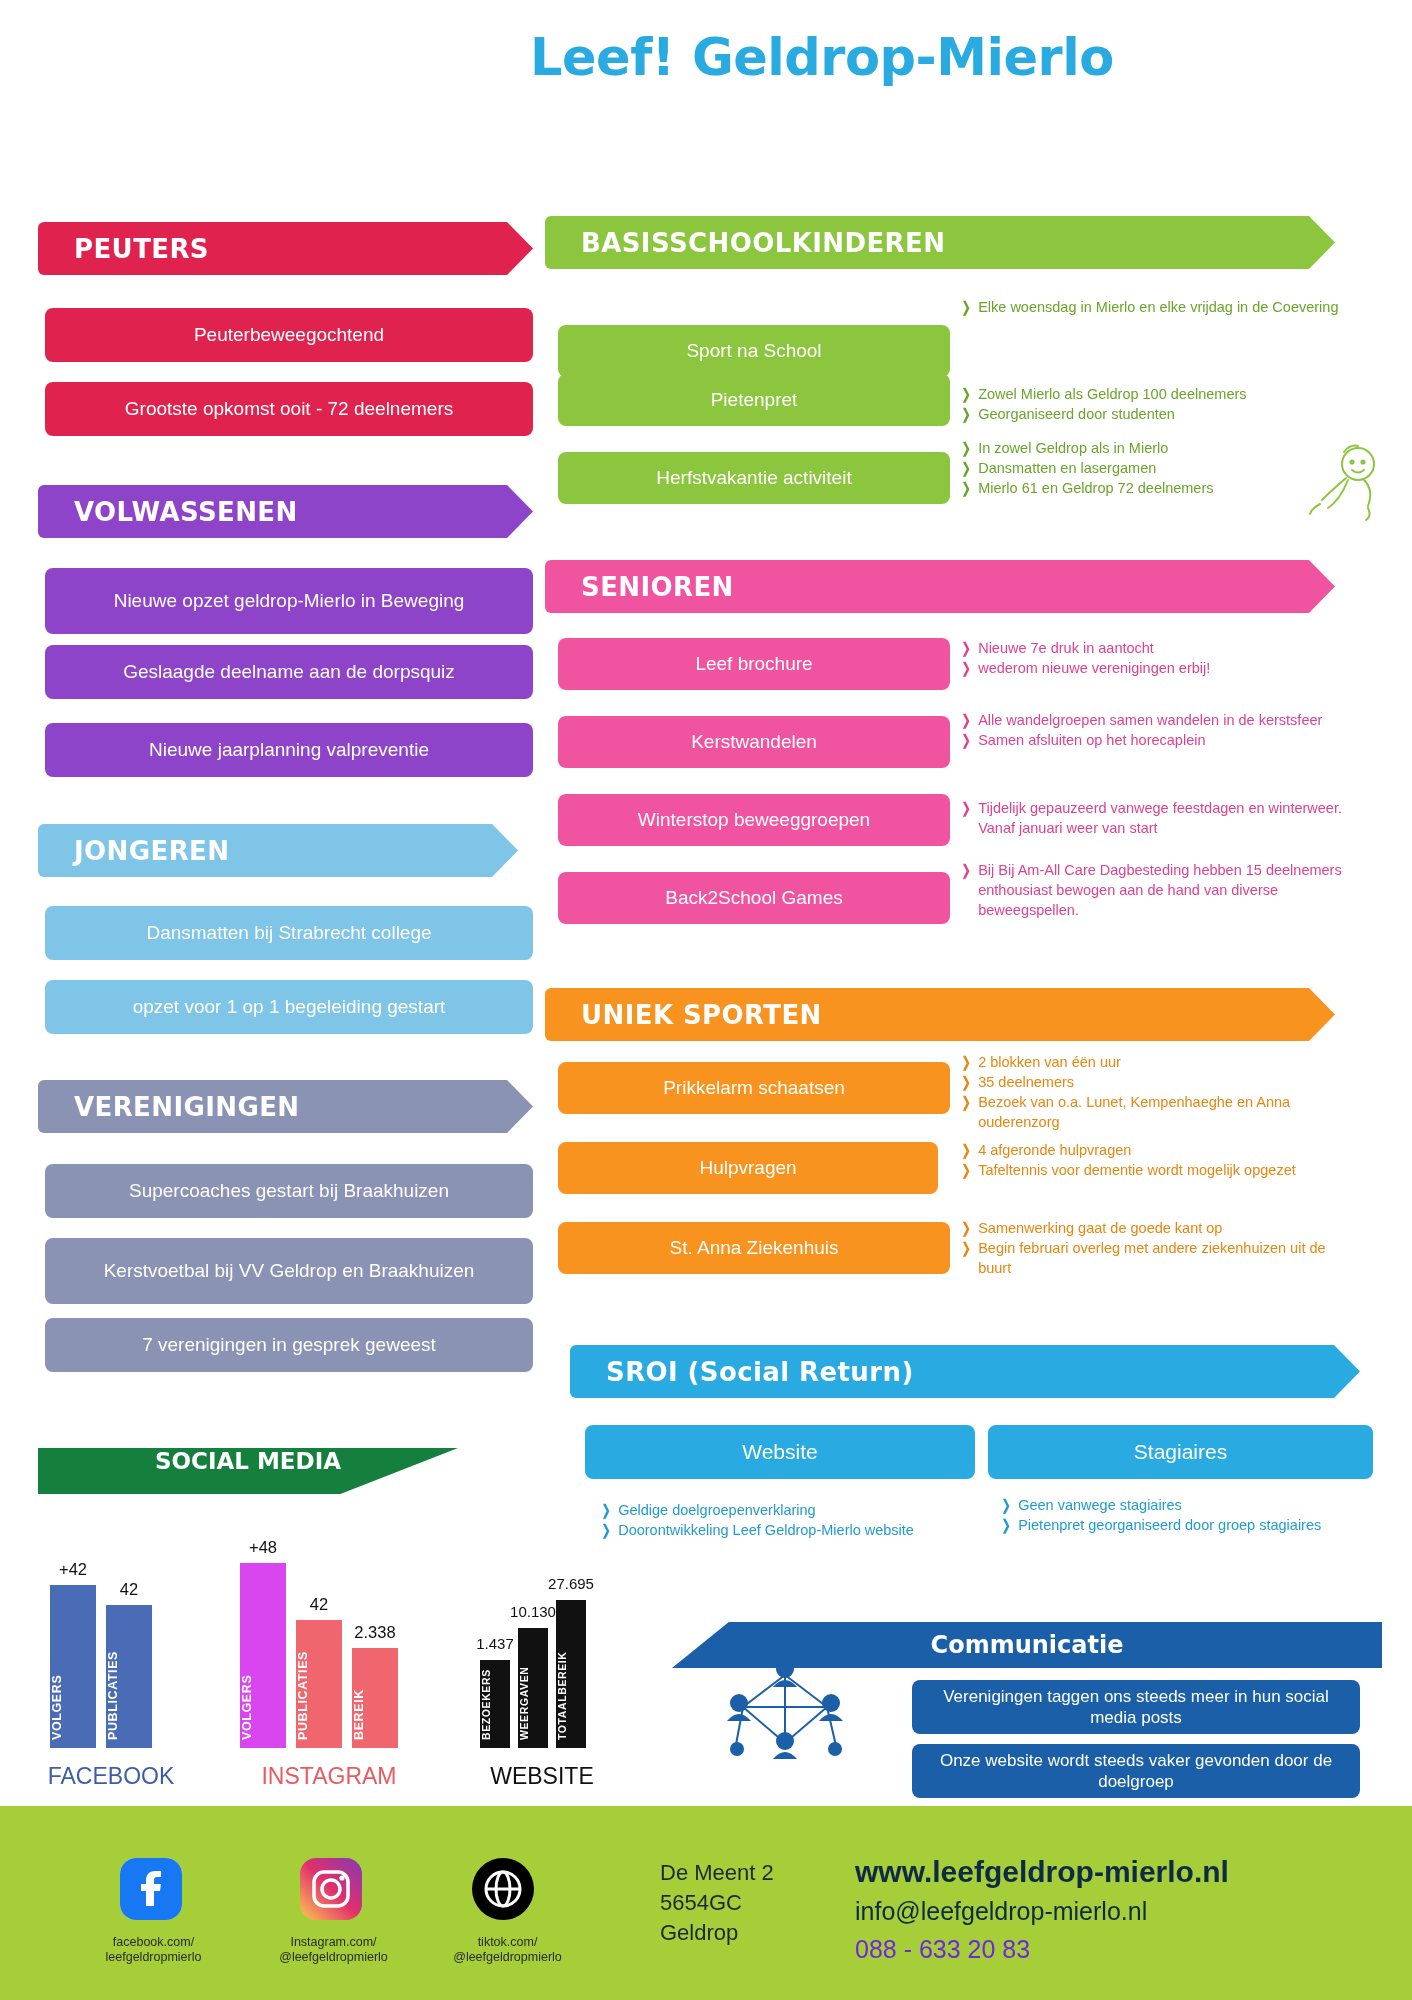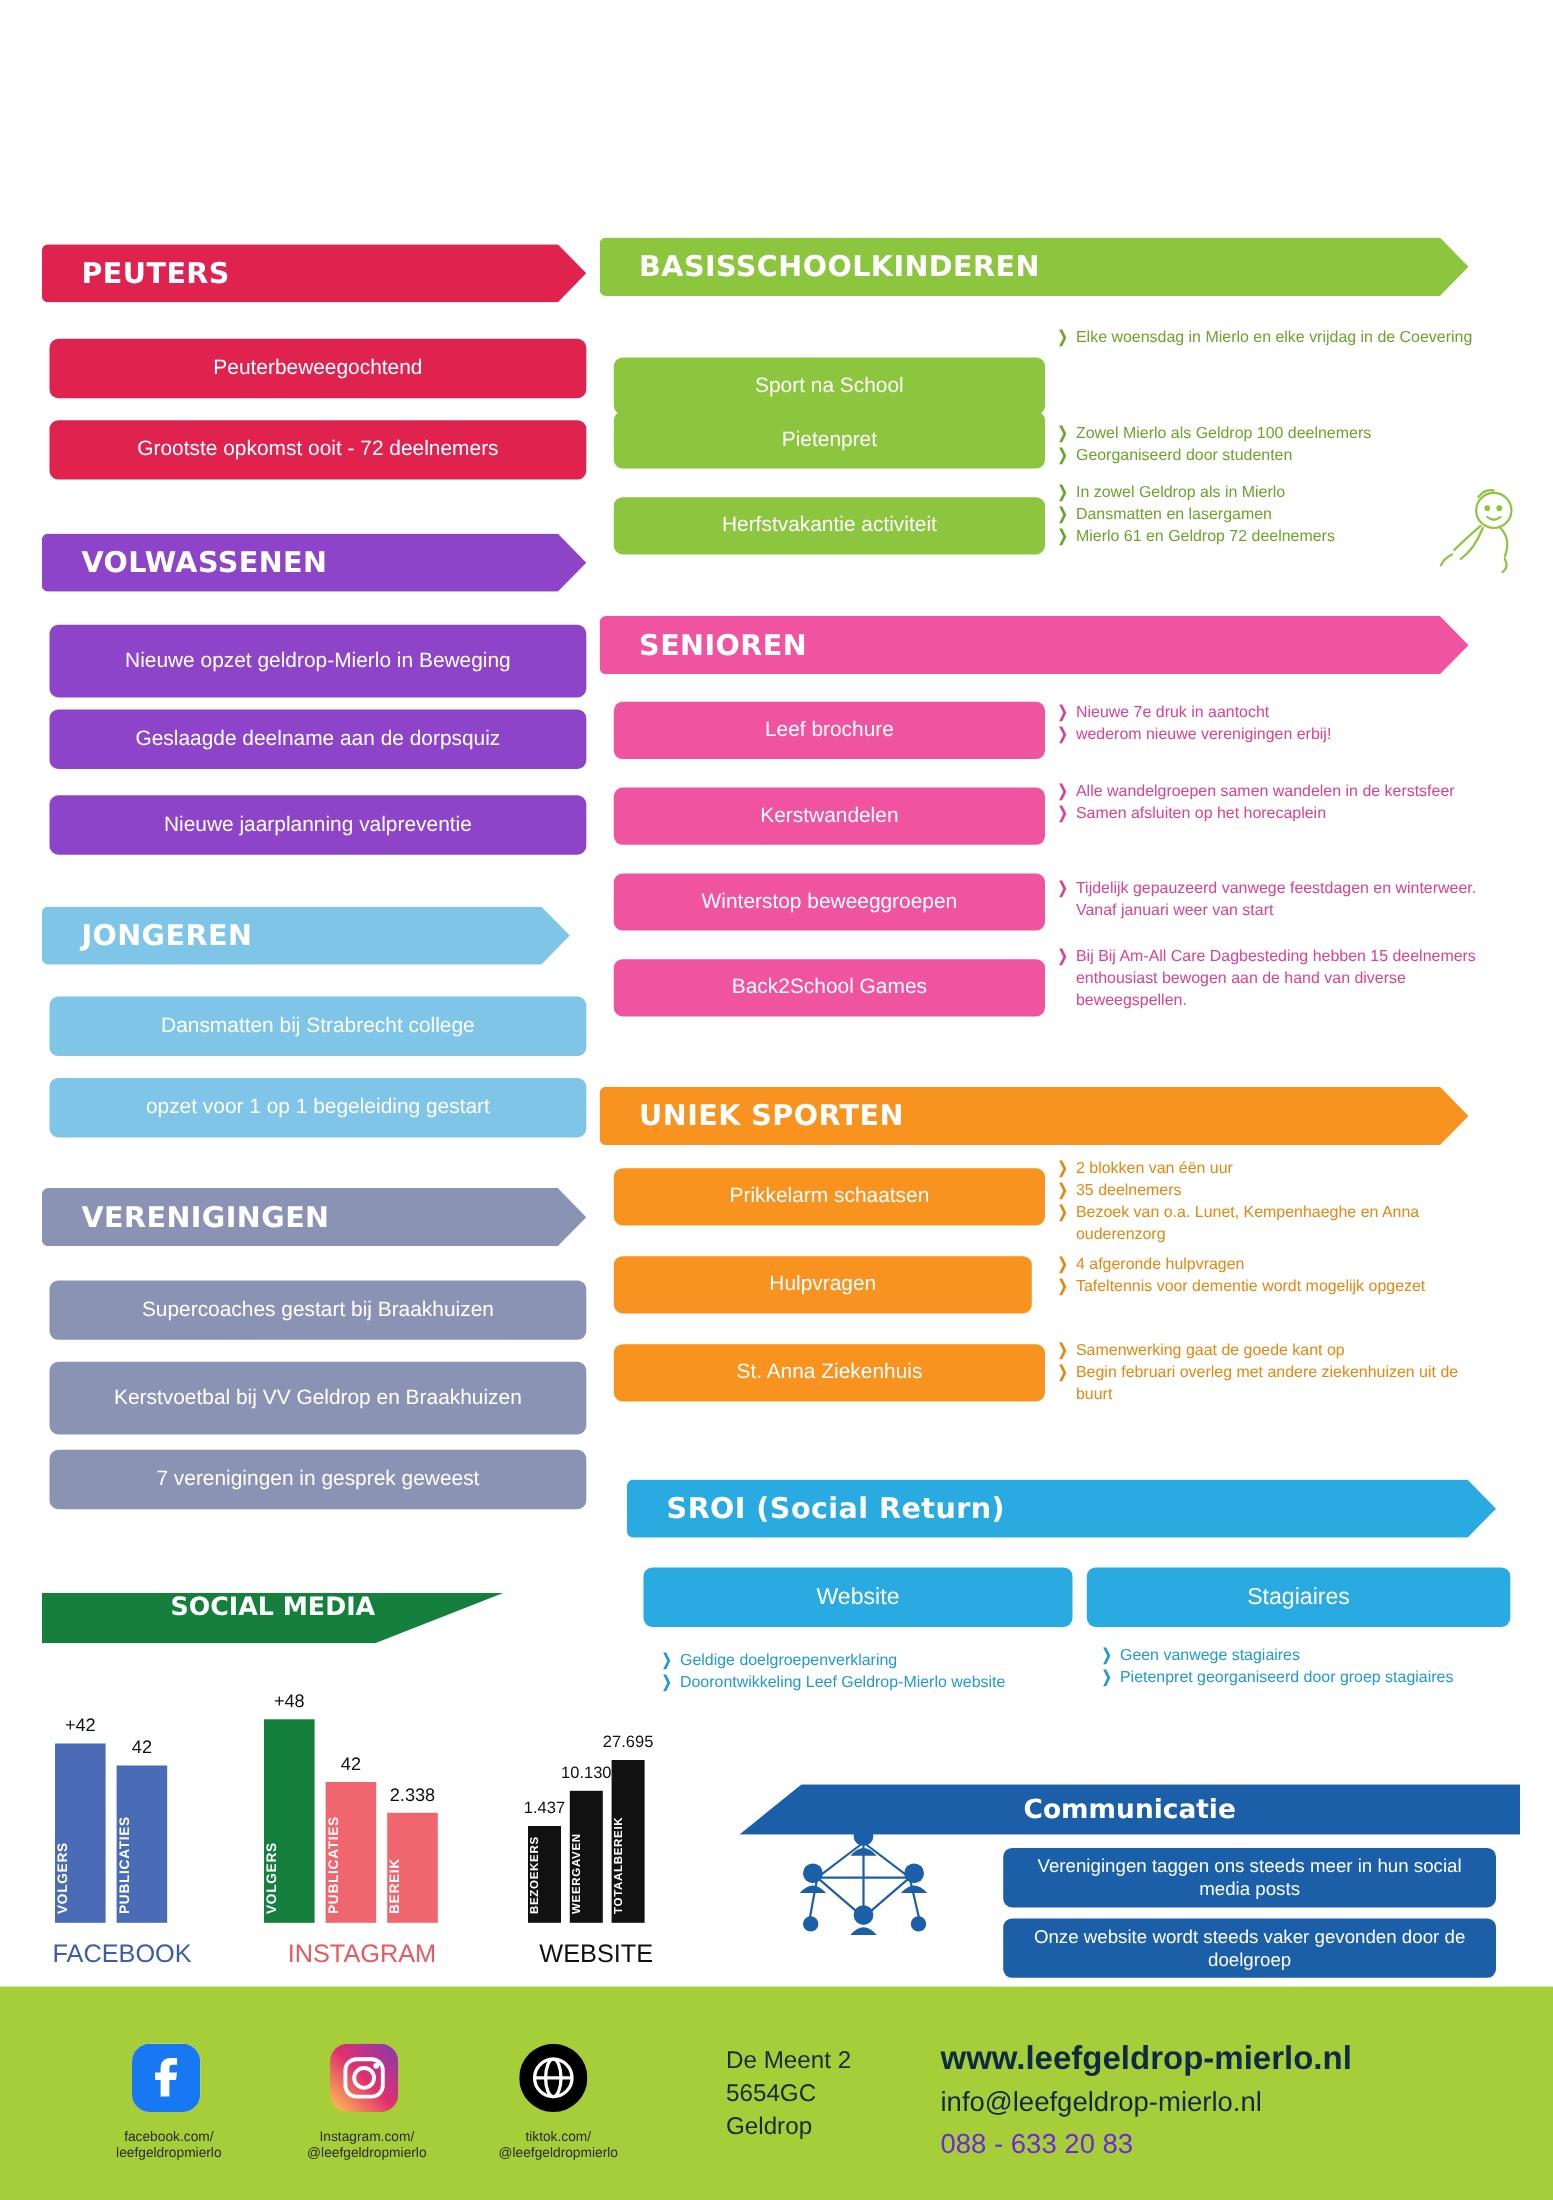--- a/index.html
+++ b/index.html
@@ -136,20 +136,21 @@
   .contact-url { position:absolute; left:855px; top:1855px; font-size:30px; font-weight:bold; color:#0e2a47; }
   .contact-mail{ position:absolute; left:855px; top:1897px; font-size:25px; color:#0e2a47; }
   .contact-tel { position:absolute; left:855px; top:1935px; font-size:25px; color:#6d28d9; }
 
   .net-icon { position:absolute; left:715px; top:1645px; width:140px; height:135px; }
 </style>
 </head>
 <body>
 
 <div class="header">
+  <div class="title-main">Leef! Geldrop-Mierlo</div>
 </div>
 
 <div class="banner left" style="left:38px; top:222px; width:495px; background:#e0234e;">
   <span>PEUTERS</span>
 </div>
 <div class="pill" style="left:45px; top:308px; width:488px; height:54px; background:#e0234e;">
   <span>Peuterbeweegochtend</span>
 </div>
 <div class="pill" style="left:45px; top:382px; width:488px; height:54px; background:#e0234e;">
   <span>Grootste opkomst ooit - 72 deelnemers</span>
@@ -385,21 +386,21 @@
         <span>VOLGERS</span>
       </div>
     </div>
     <div class="bar" style="left: 76px; width: 46px; height: 143px; background: rgb(74, 107, 181);">
       <div class="top">42</div>
       <div class="vlabel">
         <span>PUBLICATIES</span>
       </div>
     </div>
     <div class="group-label" style="left: 10px; width: 142px; color: rgb(61, 93, 168);">FACEBOOK</div>
-    <div class="bar" style="left: 210px; width: 46px; height: 185px; background: #15803d;">
+    <div class="bar" style="left: 210px; width: 46px; height: 185px; background: #d946ef;">
       <div class="top">+48</div>
       <div class="vlabel">
         <span>VOLGERS</span>
       </div>
     </div>
     <div class="bar" style="left: 266px; width: 46px; height: 128px; background: rgb(240, 102, 110);">
       <div class="top">42</div>
       <div class="vlabel">
         <span>PUBLICATIES</span>
       </div>

